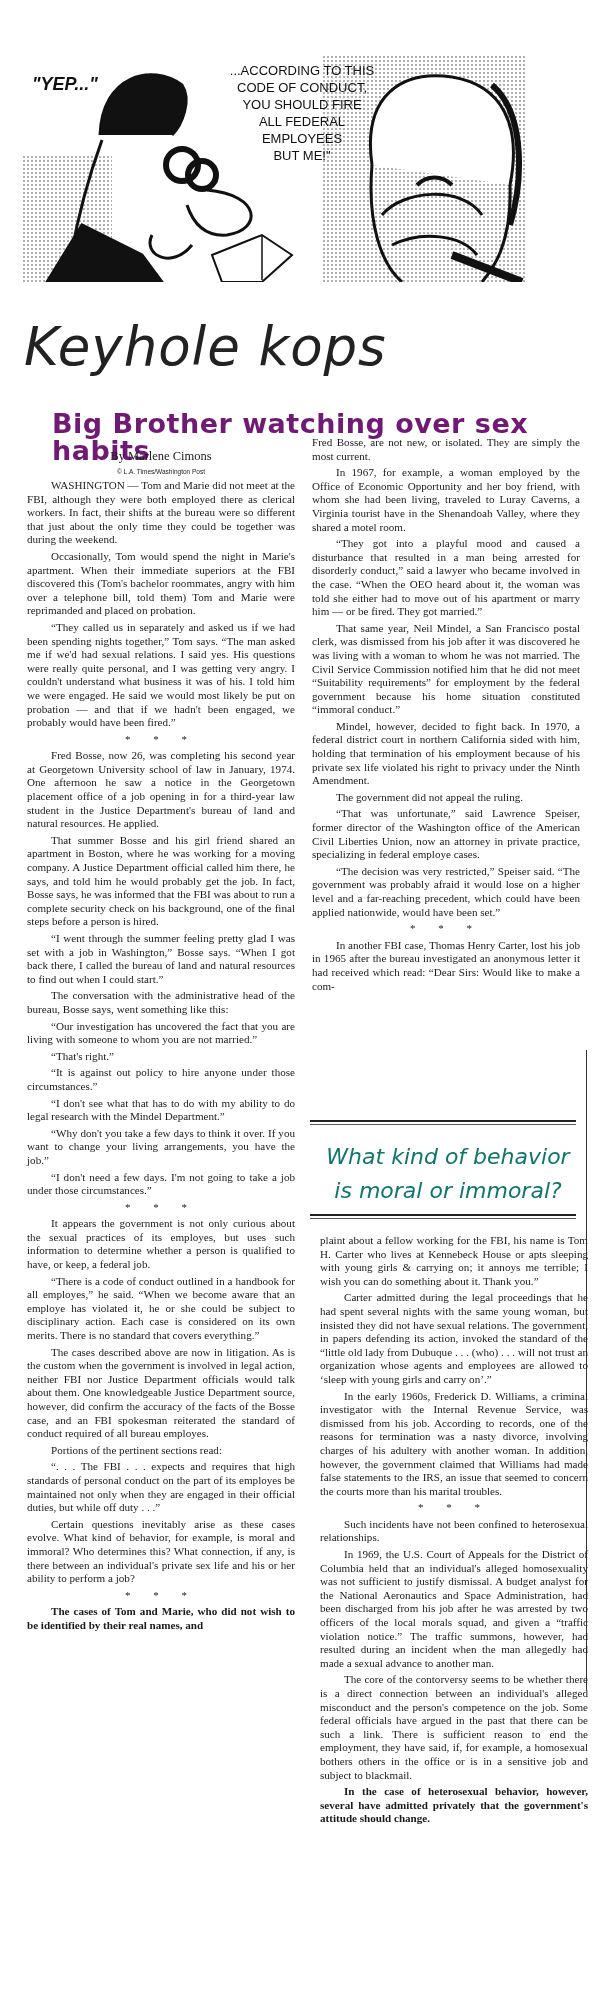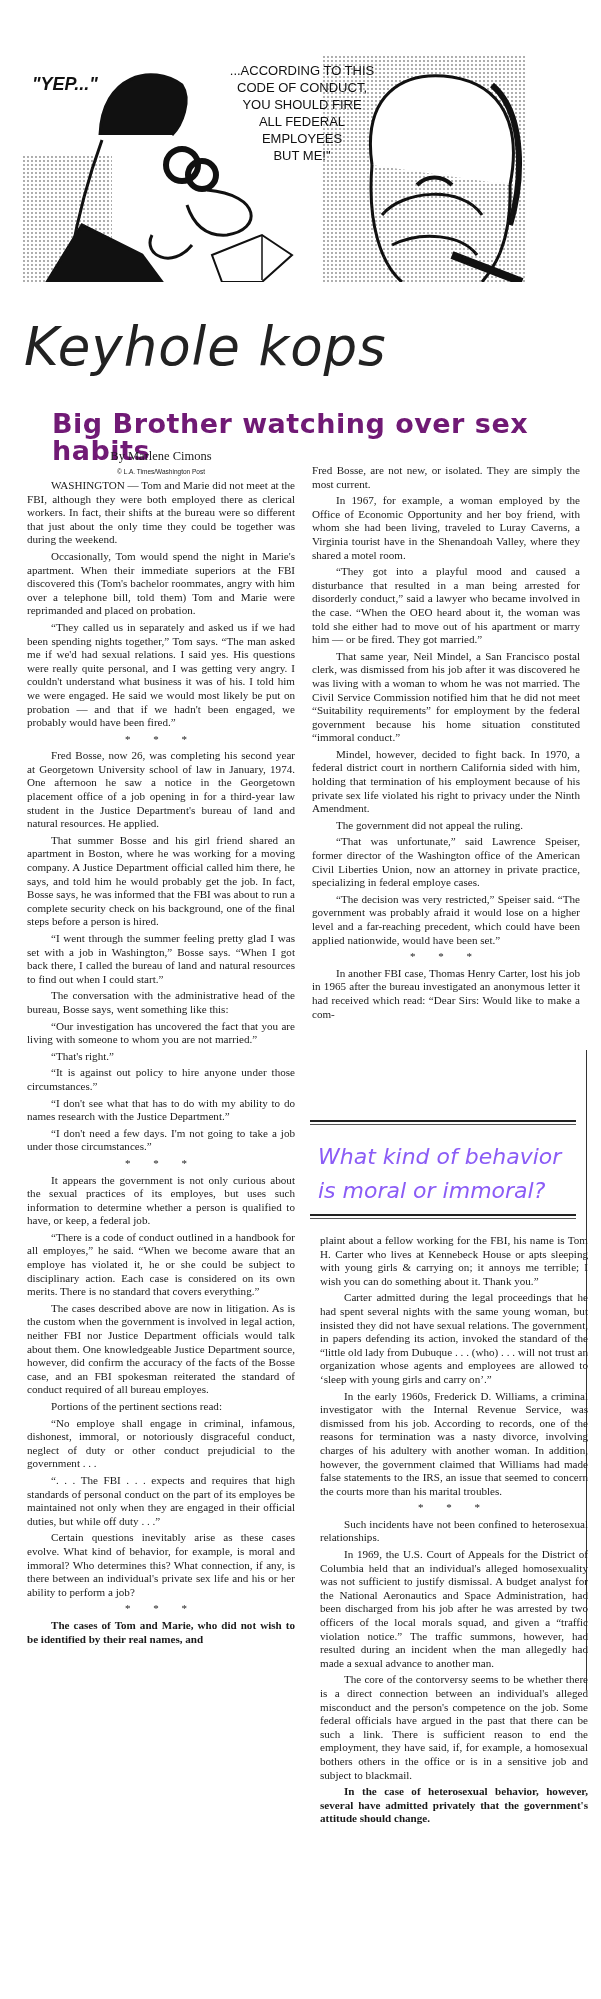--- a/index.html
+++ b/index.html
@@ -7,33 +7,33 @@
          font-family: "Liberation Serif", serif; color: #1a1a1a; }
   .cartoon { position: absolute; left: 22px; top: 55px; width: 525px; height: 227px; }
   .cartoon svg { width: 100%; height: 100%; display: block; }
   .headline { position: absolute; left: 24px; top: 284px; font-family: "DejaVu Sans", sans-serif;
               font-style: italic; font-weight: normal; font-size: 54px; letter-spacing: 1px;
               color: #222; line-height: 1; transform: scaleX(0.98); transform-origin: left; }
   .subhead { position: absolute; left: 52px; top: 388px; font-family: "DejaVu Sans", sans-serif;
              font-size: 27px; color: #701a75; letter-spacing: 0.5px; line-height: 1; }
   .col { position: absolute; width: 268px; font-size: 11.1px; line-height: 13.6px; text-align: justify; }
   .col-left { left: 27px; top: 449px; }
-  .col-right { left: 312px; top: 436px; margin-top: 28px; }
+  .col-right { left: 312px; top: 436px; }
   .col p { margin: 0 0 3px 0; text-indent: 24px; hyphens: manual; }
   .col p.noindent { text-indent: 0; }
   .byline { text-align: center; font-size: 12.5px; margin: 0; line-height: 15px; }
   .credit { text-align: center; font-family: "Liberation Sans", sans-serif; font-size: 6.5px;
             margin: 0 0 2px 0; line-height: 9px; }
   .stars { text-align: center; font-size: 11px; margin: 10px 0 10px 0; letter-spacing: 10px; text-indent: 0 !important; }
   .bold-para { font-weight: bold; }
   .sidebar-rule { position: absolute; left: 310px; width: 266px; border-top: 2px solid #222; }
   .sidebar-rule.thin { border-top: 1px solid #555; }
-  .sidebar-head { position: absolute; left: 318px; top: 1140px; width: 260px; text-align: left;
+  .sidebar-head { position: absolute; left: 318px; top: 1140px; width: 260px; text-align: center;
                   font-family: "DejaVu Sans", sans-serif; font-style: italic; font-size: 22px;
-                  line-height: 34px; color: #8b5cf6; }
+                  line-height: 34px; color: #0f766e; }
   .right-border { position: absolute; left: 586px; top: 1050px; width: 1px; height: 640px; background: #333; }
   .col-right2 { left: 320px; top: 1234px; }
 </style>
 </head>
 <body>
 
 <div class="cartoon">
   <svg viewBox="0 0 525 227" preserveAspectRatio="none">
     <defs>
       <pattern id="halftone" width="4" height="4" patternUnits="userSpaceOnUse">
@@ -90,28 +90,28 @@
       <p>Occasionally, Tom would spend the night in Marie's apartment. When their immediate superiors at the FBI discovered this (Tom's bachelor roommates, angry with him over a telephone bill, told them) Tom and Marie were reprimanded and placed on probation.</p>
       <p>“They called us in separately and asked us if we had been spending nights together,” Tom says. “The man asked me if we'd had sexual relations. I said yes. His questions were really quite personal, and I was getting very angry. I couldn't understand what business it was of his. I told him we were engaged. He said we would most likely be put on probation — and that if we hadn't been engaged, we probably would have been fired.”</p>
       <p class="stars">* * *</p>
       <p>Fred Bosse, now 26, was completing his second year at Georgetown University school of law in January, 1974. One afternoon he saw a notice in the Georgetown placement office of a job opening in for a third-year law student in the Justice Department's bureau of land and natural resources. He applied.</p>
       <p>That summer Bosse and his girl friend shared an apartment in Boston, where he was working for a moving company. A Justice Department official called him there, he says, and told him he would probably get the job. In fact, Bosse says, he was informed that the FBI was about to run a complete security check on his background, one of the final steps before a person is hired.</p>
       <p>“I went through the summer feeling pretty glad I was set with a job in Washington,” Bosse says. “When I got back there, I called the bureau of land and natural resources to find out when I could start.”</p>
       <p>The conversation with the administrative head of the bureau, Bosse says, went something like this:</p>
       <p>“Our investigation has uncovered the fact that you are living with someone to whom you are not married.”</p>
       <p>“That's right.”</p>
       <p>“It is against out policy to hire anyone under those circumstances.”</p>
-      <p>“I don't see what that has to do with my ability to do names research with the Justice Department.”</p>
+      <p>“I don't see what that has to do with my ability to do legal research with the Mindel Department.”</p>
+      <p>“Why don't you take a few days to think it over. If you want to change your living arrangements, you have the job.”</p>
       <p>“I don't need a few days. I'm not going to take a job under those circumstances.”</p>
       <p class="stars">* * *</p>
       <p>It appears the government is not only curious about the sexual practices of its employes, but uses such information to determine whether a person is qualified to have, or keep, a federal job.</p>
       <p>“There is a code of conduct outlined in a handbook for all employes,” he said. “When we become aware that an employe has violated it, he or she could be subject to disciplinary action. Each case is considered on its own merits. There is no standard that covers everything.”</p>
       <p>The cases described above are now in litigation. As is the custom when the government is involved in legal action, neither FBI nor Justice Department officials would talk about them. One knowledgeable Justice Department source, however, did confirm the accuracy of the facts of the Bosse case, and an FBI spokesman reiterated the standard of conduct required of all bureau employes.</p>
       <p>Portions of the pertinent sections read:</p>
-      <p>“No employe shall engage in criminal, infamous, dishonest, immoral, or notoriously disgraceful conduct, neglect of duty or other conduct prejudicial to the government . . .</p>
       <p>“. . . The FBI . . . expects and requires that high standards of personal conduct on the part of its employes be maintained not only when they are engaged in their official duties, but while off duty . . .”</p>
       <p>Certain questions inevitably arise as these cases evolve. What kind of behavior, for example, is moral and immoral? Who determines this? What connection, if any, is there between an individual's private sex life and his or her ability to perform a job?</p>
       <p class="stars">* * *</p>
       <p class="bold-para">The cases of Tom and Marie, who did not wish to be identified by their real names, and</p>
     </div>
 </div>
 
 <div class="col col-right">
   <div id="right-top-body">
       <p class="noindent">Fred Bosse, are not new, or isolated. They are simply the most current.</p>

